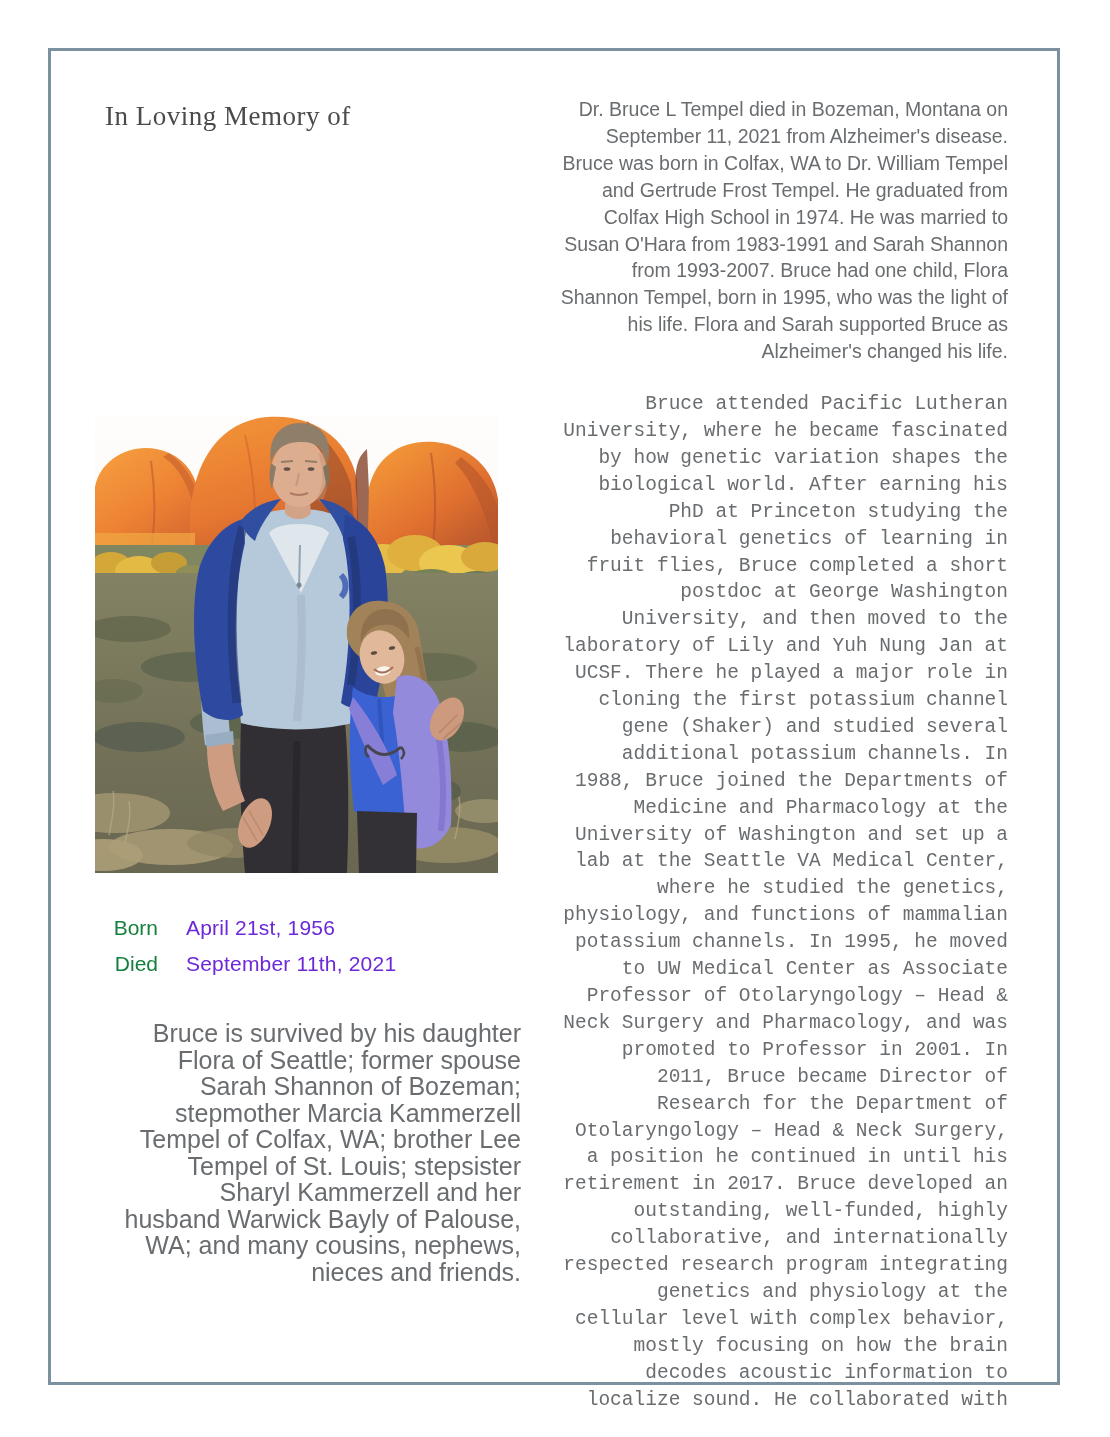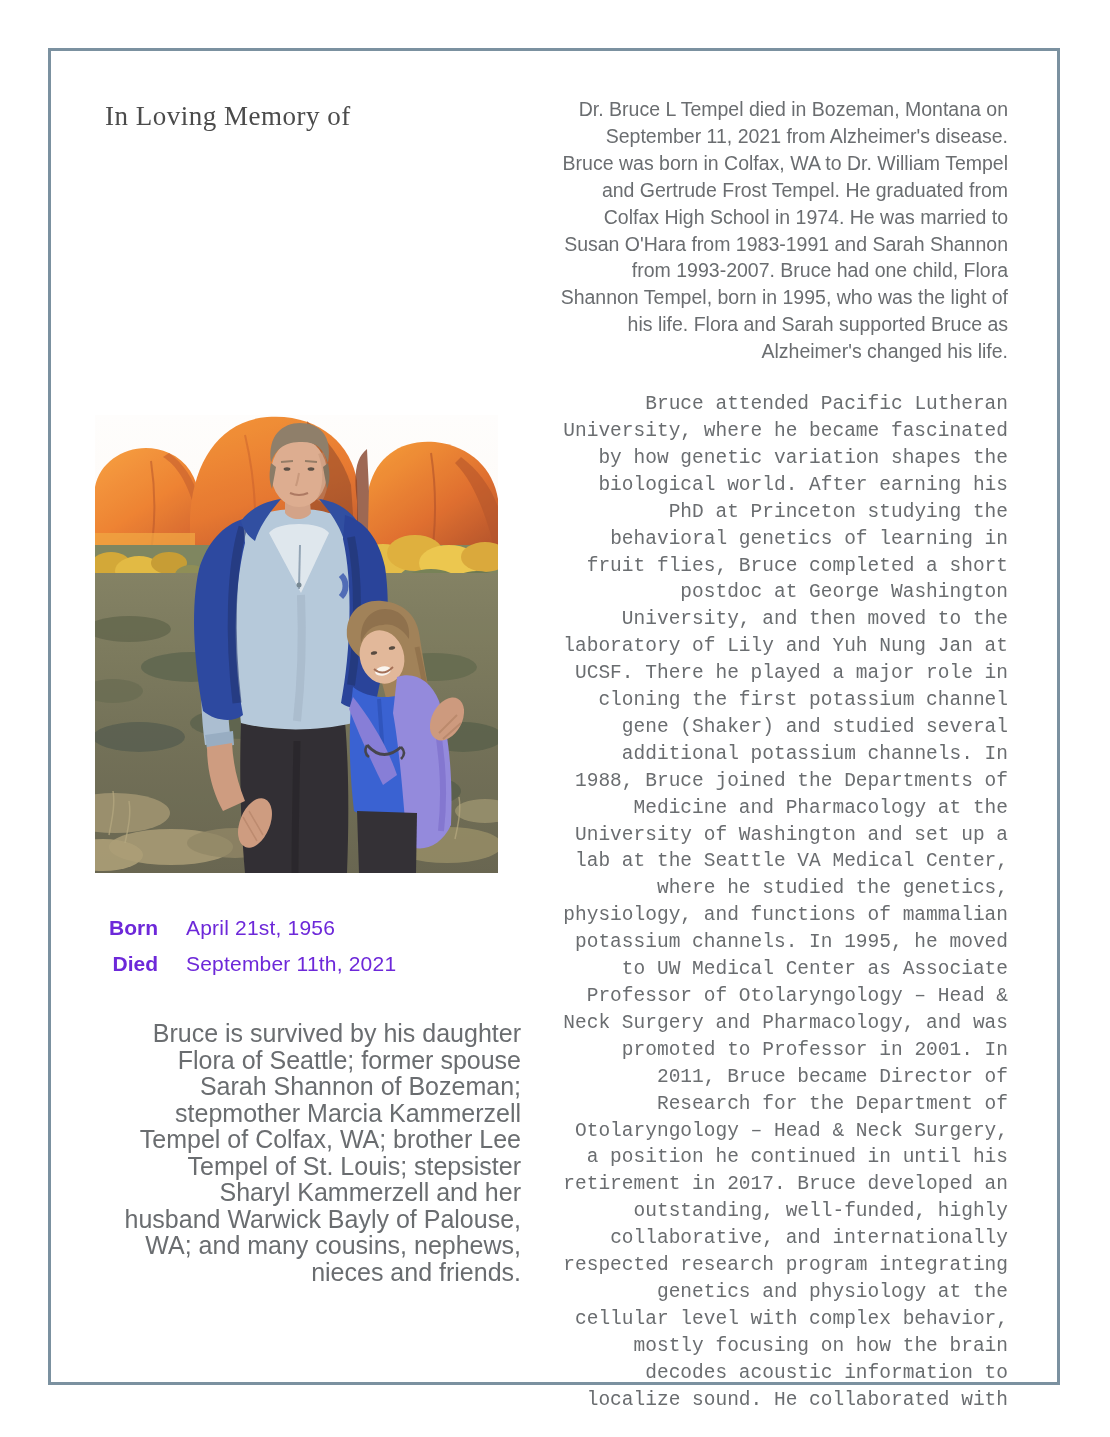--- a/index.html
+++ b/index.html
@@ -61,23 +61,22 @@
     top: 916px;
     font-size: 21px;
   }
   .date-row {
     display: flex;
     align-items: baseline;
     height: 36px;
   }
   .date-label {
     width: 52px;
-    color: #6d28d9;
+    color: #15803d;
     flex: 0 0 auto;
-    font-weight: bold;
   }
   .date-value {
     font-weight: 400;
     color: #6d28d9;
     letter-spacing: 0.2px;
     margin-left: 28px;
   }
   .survivors {
     position: absolute;
     left: 105px;

